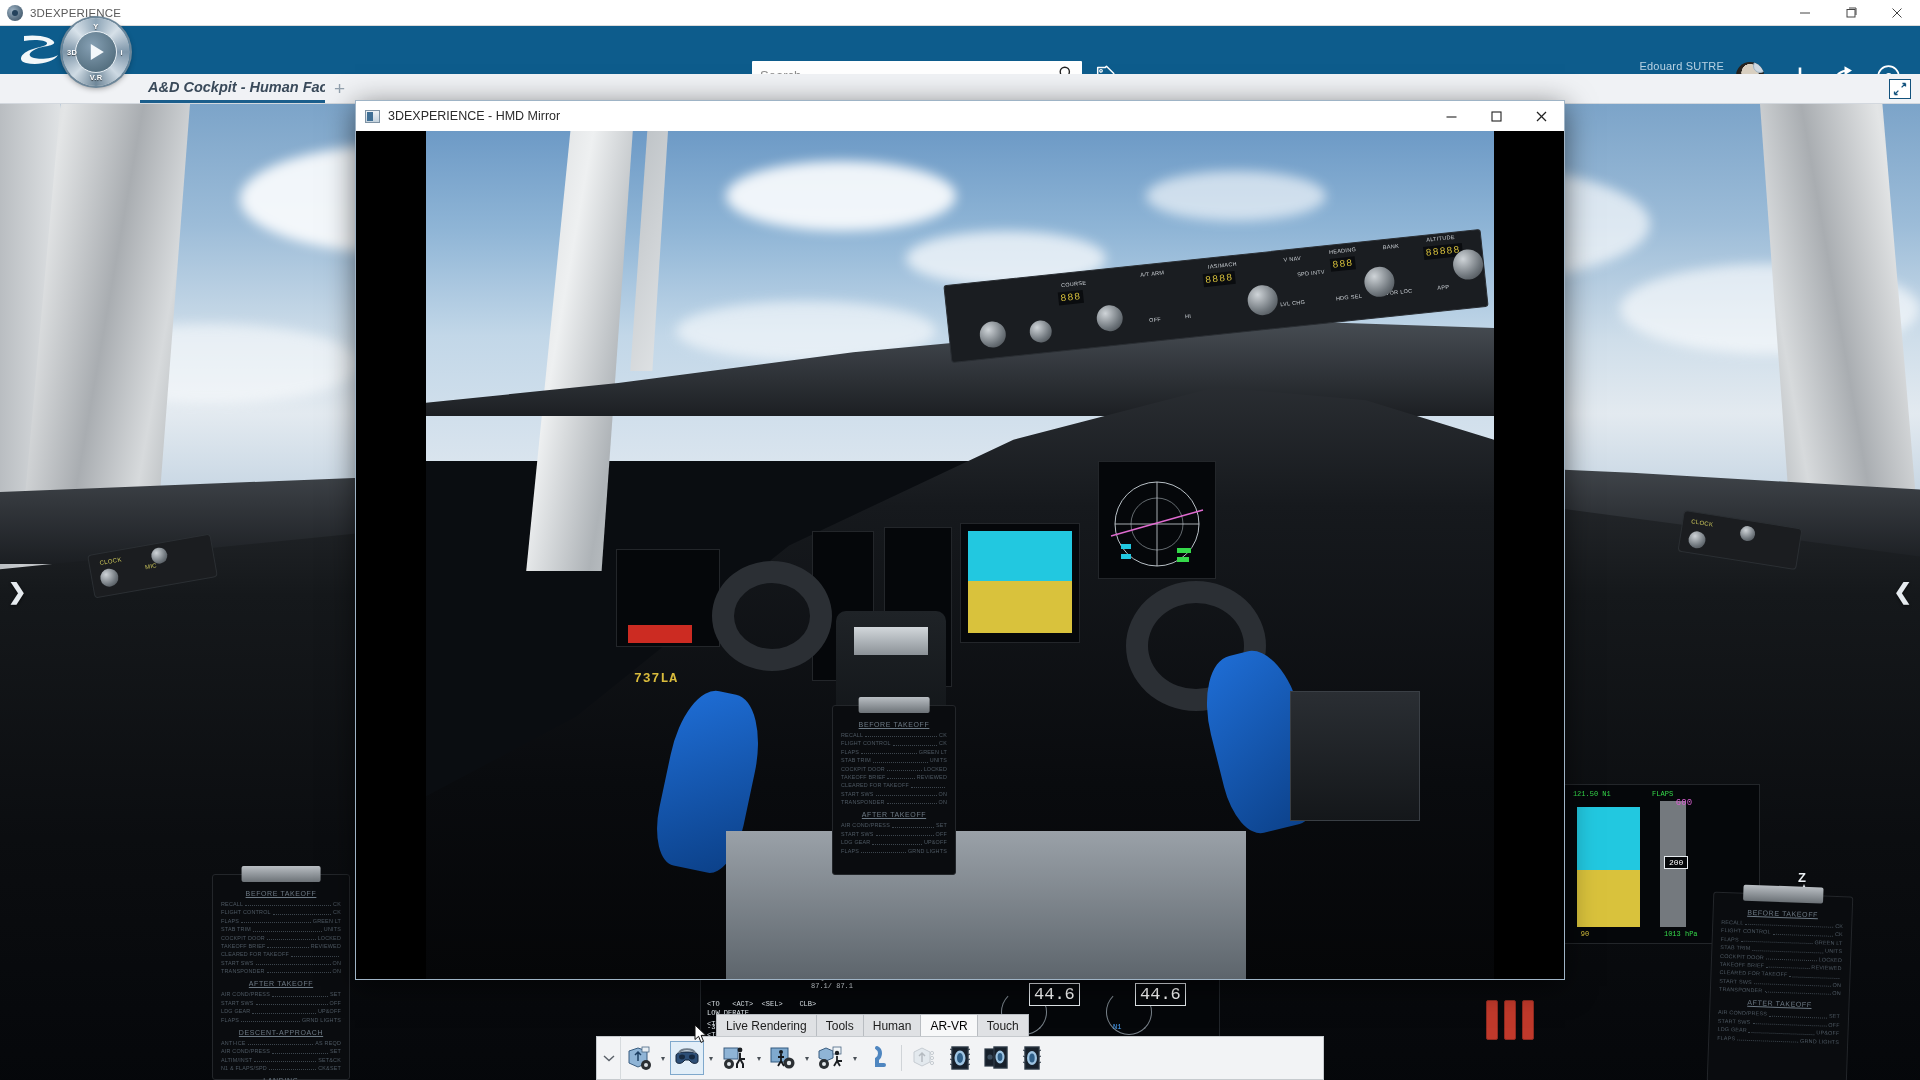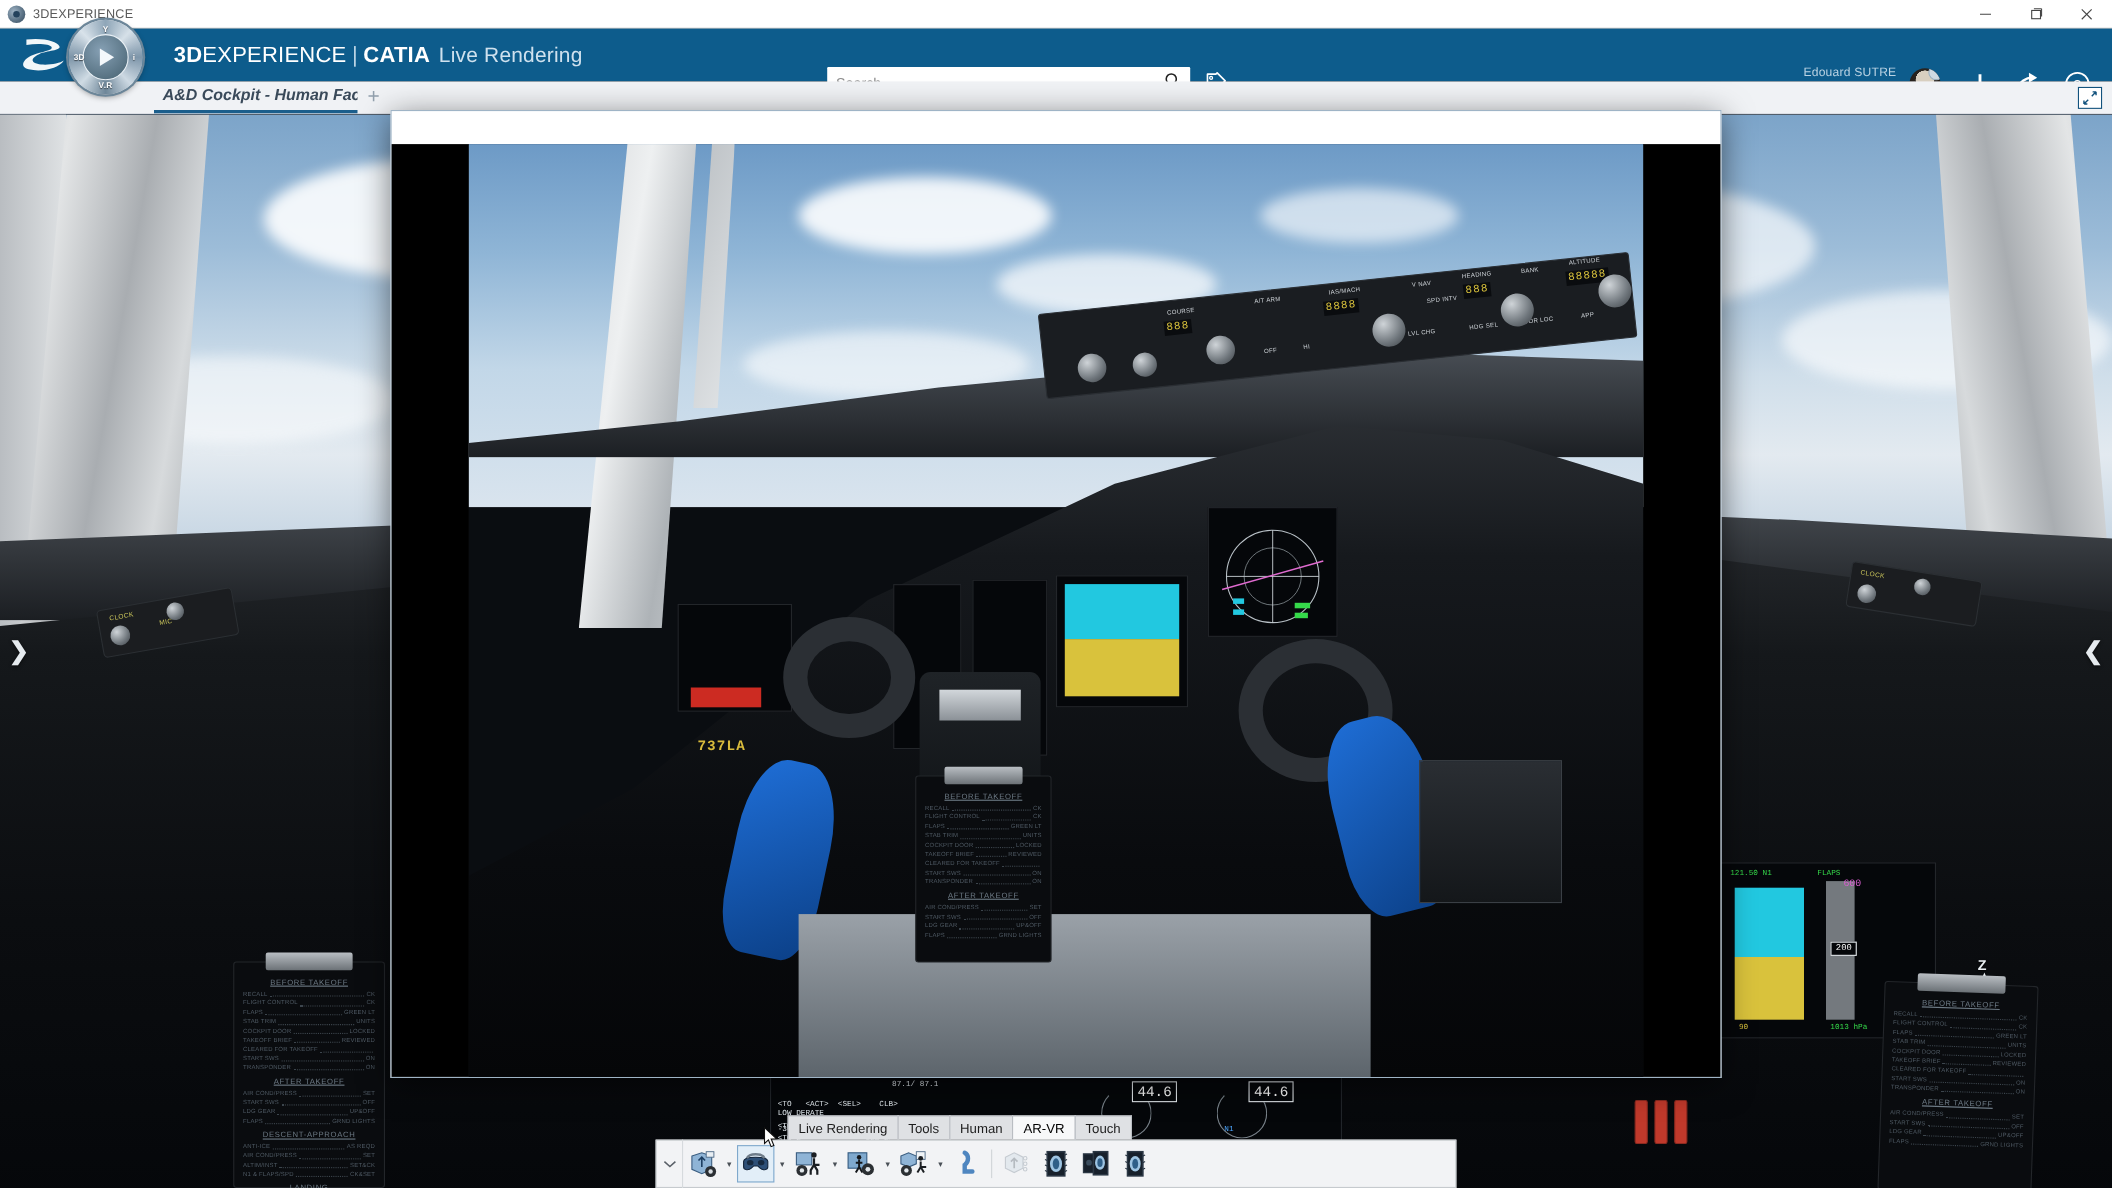--- a/index.html
+++ b/index.html
@@ -166,21 +166,21 @@
     color:#e6ebef;font-size:22px;font-weight:bold;text-shadow:0 1px 3px rgba(0,0,0,.7);}
   
   .gizmo{position:absolute;right:60px;bottom:90px;width:130px;height:120px;}
   .gz-lbl{position:absolute;color:#e9eef2;font-size:13px;font-weight:bold;
      text-shadow:0 1px 2px #000;}
   
   .eicas{position:absolute;left:700px;top:862px;width:520px;height:90px;
      background:#05070a;border:1px solid #21252a;}
   .eicas-txt{position:absolute;font-family:"Liberation Mono",monospace;
      font-size:7px;color:#dfe6eb;white-space:pre;}
-  .n1box{position:absolute;border:1px solid #e6ebef;color:#fff;font-size:13px;
+  .n1box{position:absolute;border:1px solid #e6ebef;color:#fff;font-size:17px;
      font-family:"Liberation Mono",monospace;padding:1px 4px;background:#05070a;}
   .gauge{position:absolute;width:46px;height:46px;border-radius:50%;
      border:1px solid #7b848c;border-top-color:transparent;}
   
   .firehandle{position:absolute;width:12px;height:40px;background:#c0392b;
      border-radius:2px;border:1px solid #8e2a20;}
 
   
   .hmd{
     position:absolute;left:355px;top:100px;width:1210px;height:880px;
@@ -282,23 +282,20 @@
   </div>
 </div>
 
 <div class="dx-bar">
   <div class="ds-logo">
     <svg width="52" height="40" viewBox="0 0 52 40">
       <path d="M10 6 C26 4, 38 8, 40 12 C42 16, 28 16, 22 19 C15 22, 13 26, 20 28 C27 30, 40 28, 44 25
                C40 32, 24 36, 12 33 C4 31, 6 24, 16 20 C24 17, 34 16, 33 13 C32 10, 20 9, 10 11 Z" fill="#ffffff" opacity=".95"></path>
     </svg>
   </div>
-  <div class="dx-brand">
-    <span class="b">3D</span><span>EXPERIENCE</span><span class="sep">|</span><span class="app">CATIA</span><span class="mode">Live Rendering</span>
-  </div>
 
   <div class="dx-search-wrap">
     <div class="dx-search">
       <input type="text" placeholder="Search" style="">
       <span>
         <svg width="16" height="16" viewBox="0 0 16 16">
             <circle cx="6.8" cy="6.8" r="4.6" fill="none" stroke="#222" stroke-width="1.4"></circle>
             <line x1="10.3" y1="10.3" x2="14.4" y2="14.4" stroke="#222" stroke-width="1.6"></line>
           </svg>
       </span>
@@ -602,20 +599,42 @@
 
   <div class="firehandle" style="left:1486px;bottom:40px;"></div>
   <div class="firehandle" style="left:1504px;bottom:40px;"></div>
   <div class="firehandle" style="left:1522px;bottom:40px;"></div>
 
   <div class="vp-chev" style="left:8px;">❯</div>
   <div class="vp-chev" style="right:8px;">❮</div>
 </div>
 
 <div class="hmd">
+  <div class="hmd-title">
+    <div class="hmd-icon"></div>
+    <div class="hmd-title-txt">3DEXPERIENCE - HMD Mirror</div>
+    <div class="hmd-ctrls">
+      <div class="hmd-btn">
+        <svg width="13" height="13" viewBox="0 0 13 13">
+            <line x1="1.5" y1="7" x2="11.5" y2="7" stroke="#222" stroke-width="1.1"></line>
+          </svg>
+      </div>
+      <div class="hmd-btn">
+        <svg width="13" height="13" viewBox="0 0 13 13">
+            <rect x="2" y="2" width="9" height="9" fill="none" stroke="#222" stroke-width="1.1"></rect>
+          </svg>
+      </div>
+      <div class="hmd-btn">
+        <svg width="13" height="13" viewBox="0 0 13 13">
+            <line x1="2" y1="2" x2="11" y2="11" stroke="#222" stroke-width="1.2"></line>
+            <line x1="11" y1="2" x2="2" y2="11" stroke="#222" stroke-width="1.2"></line>
+          </svg>
+      </div>
+    </div>
+  </div>
 
   <div class="hmd-body">
     <div class="hmd-render">
       <div class="h-sky"></div>
       <div class="cloud" style="left:300px;top:30px;width:230px;height:70px;"></div>
       <div class="cloud" style="left:480px;top:100px;width:200px;height:55px;opacity:.8;"></div>
       <div class="cloud" style="left:720px;top:40px;width:180px;height:50px;opacity:.7;"></div>
       <div class="cloud" style="left:250px;top:170px;width:260px;height:60px;opacity:.65;"></div>
 
       <div class="h-pillar"></div>

